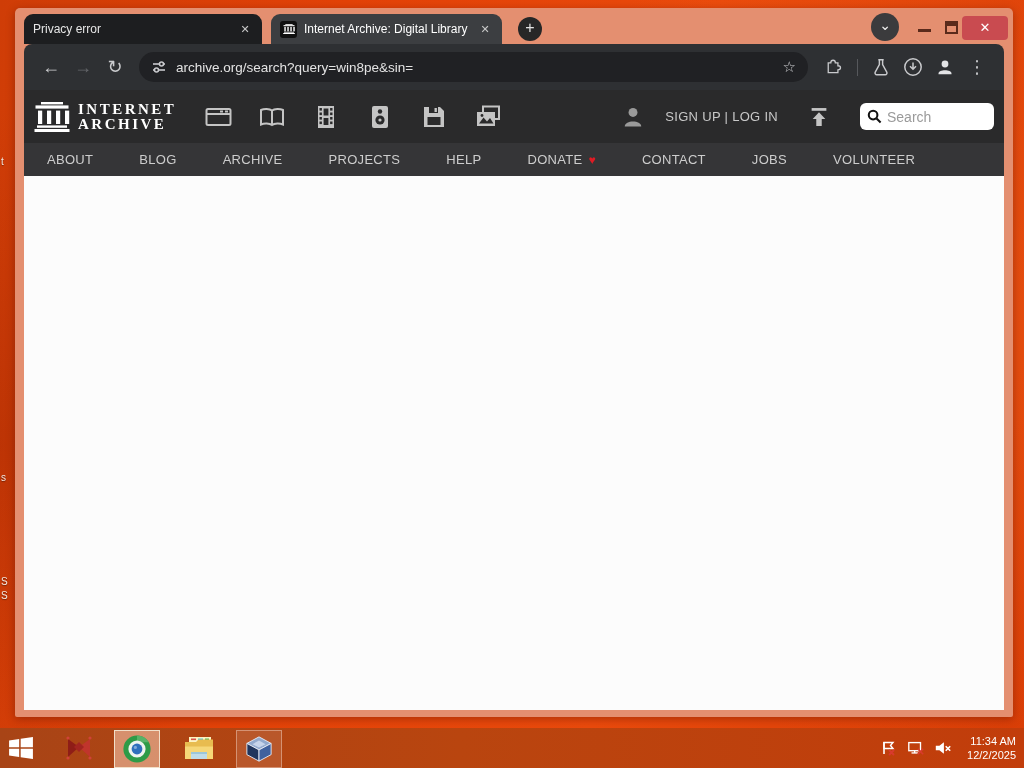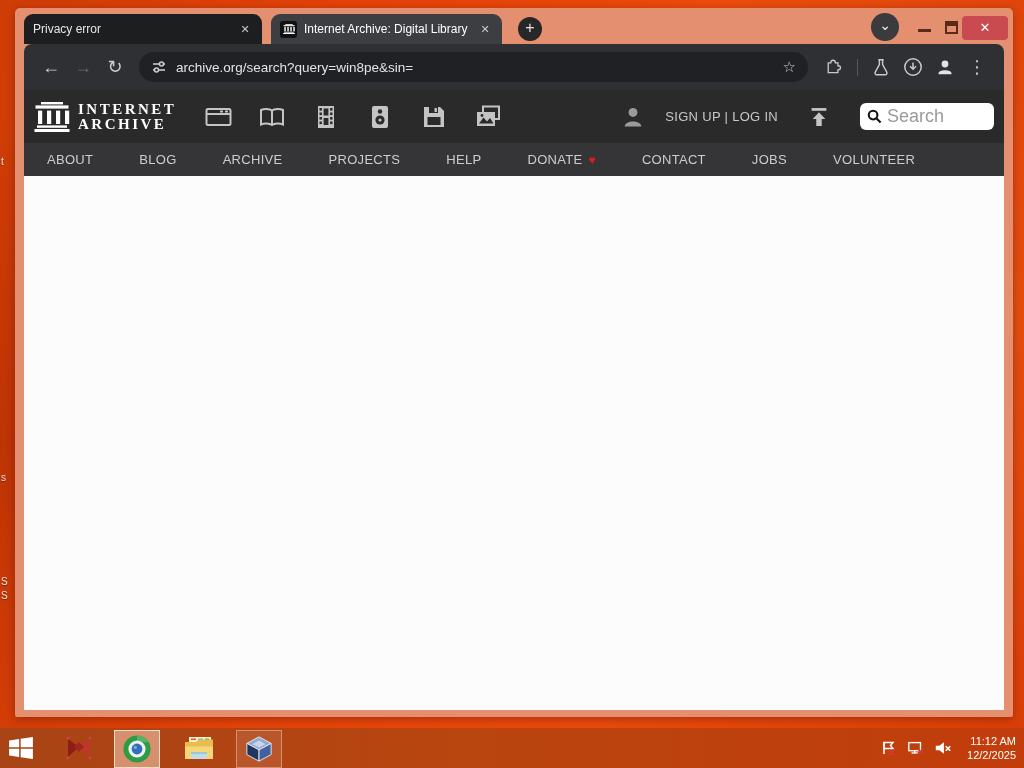--- a/index.html
+++ b/index.html
@@ -84,21 +84,21 @@
   .media-row { display:flex; align-items:center; gap:14px; margin-left:22px; }
   .media-btn { width:40px; height:34px; display:flex; align-items:center; justify-content:center; }
   .ia-right { margin-left:auto; display:flex; align-items:center; gap:22px; }
   .signup-text { color:#c8c8c8; font-size:13px; letter-spacing:.3px; white-space:nowrap; }
   .ia-search {
     width:134px; height:27px; background:#ffffff; border-radius:6px;
     display:flex; align-items:center; padding:0 7px; gap:5px; margin-left:8px;
   }
   .ia-search input {
     width:100%; border:none; outline:none; background:transparent;
-    font-size:18px; color:#333; font-family:"Liberation Sans", sans-serif;
+    font-size:14px; color:#333; font-family:"Liberation Sans", sans-serif;
   }
   .ia-search input::placeholder { color:#9a9a9a; }
 
   
   .ia-nav {
     height:33px; background:#353537; display:flex; align-items:center; 
   }
   .nav-item {
     padding:0 23px; color:#cdcdcd; font-size:13px; letter-spacing:.3px;
     display:flex; align-items:center; gap:6px; height:100%;
@@ -427,17 +427,17 @@
         <path d="M12 10 l6 6 M18 10 l-6 6" stroke="#d83a2e" stroke-width="1.8"></path>
       </svg>
     </span>
     <span class="tray-icon">
       <svg width="20" height="18" viewBox="0 0 20 18">
         <polygon points="2,6.5 6,6.5 11,2.5 11,15.5 6,11.5 2,11.5" fill="#fff"></polygon>
         <path d="M13 7 l5 5 M18 7 l-5 5" stroke="#fff" stroke-width="1.8"></path>
       </svg>
     </span>
     <div class="clock">
-      <div>11:12 AM</div>
+      <div>11:34 AM</div>
       <div>12/2/2025</div>
     </div>
   </div>
 </div>
 
 </body></html>

